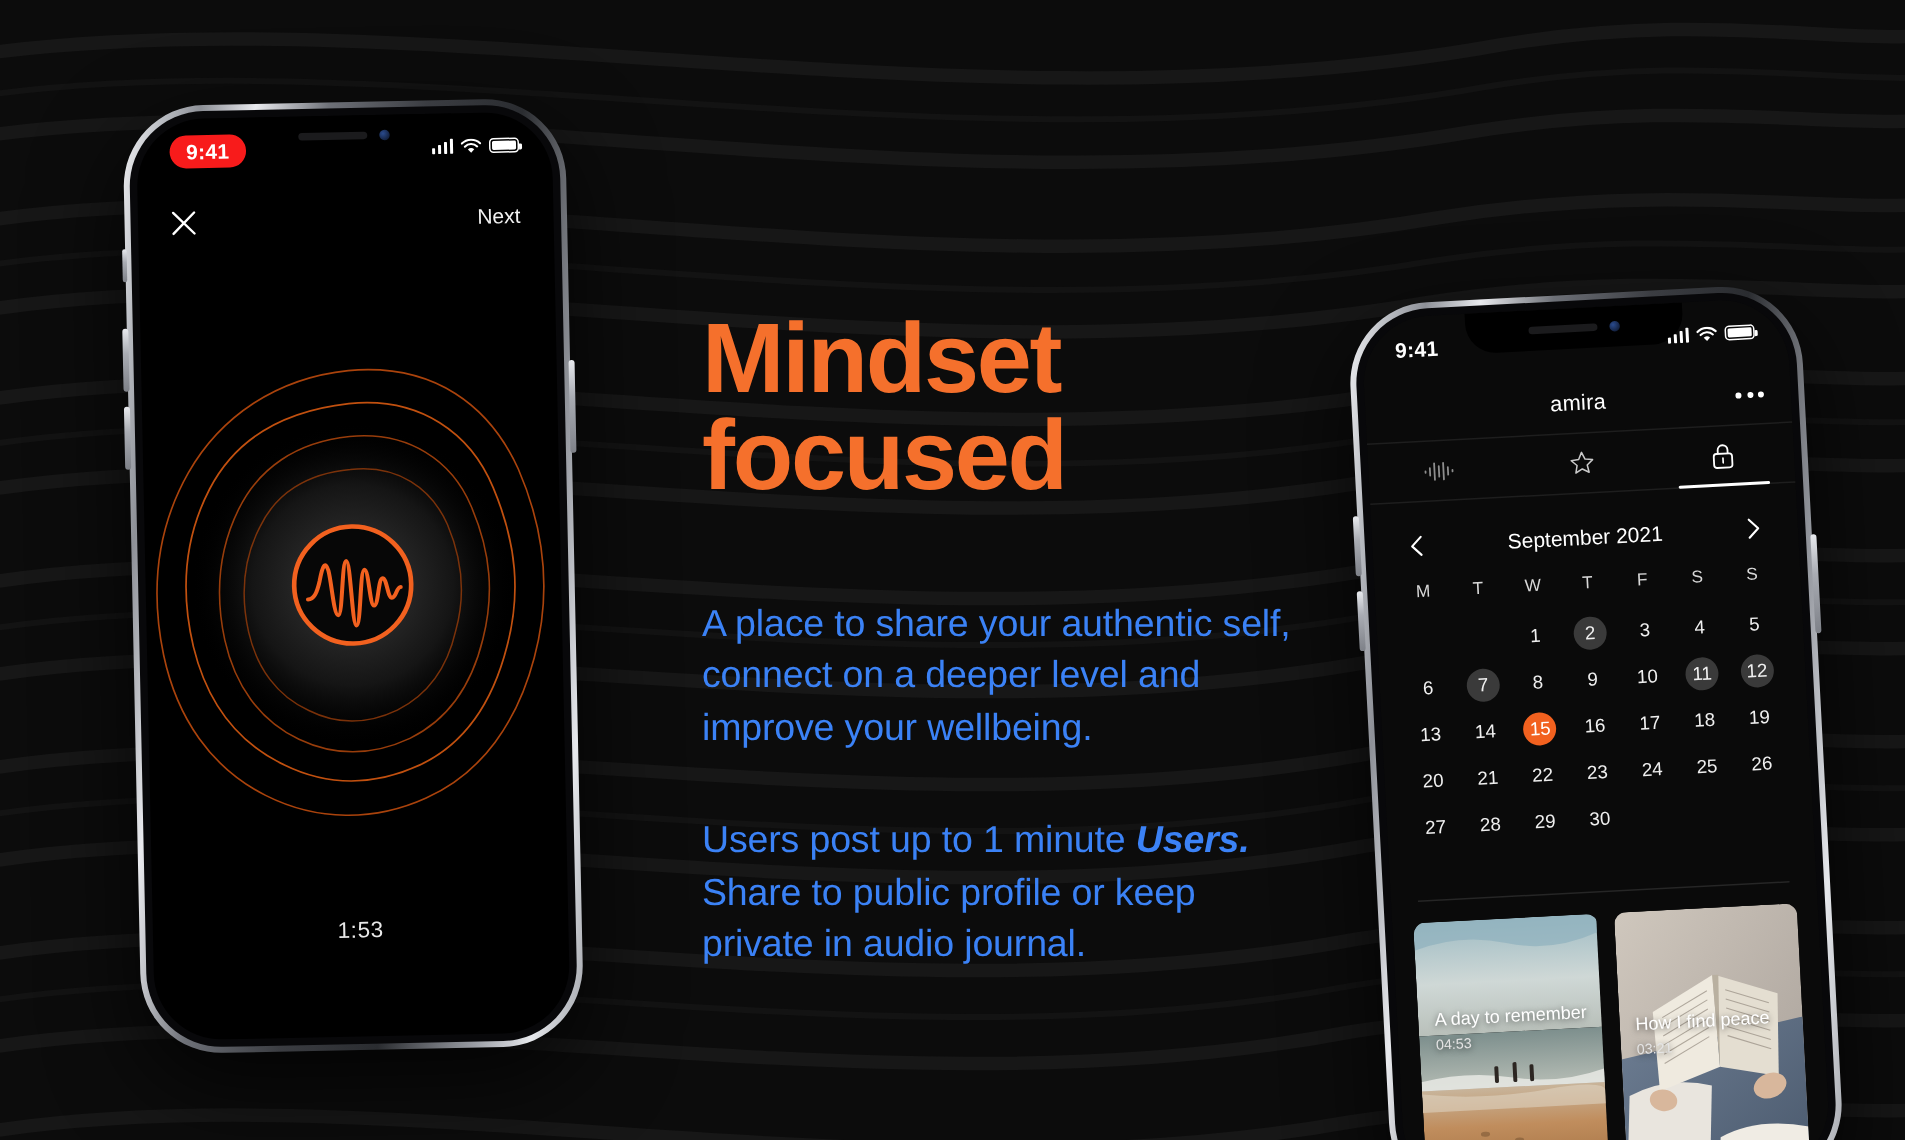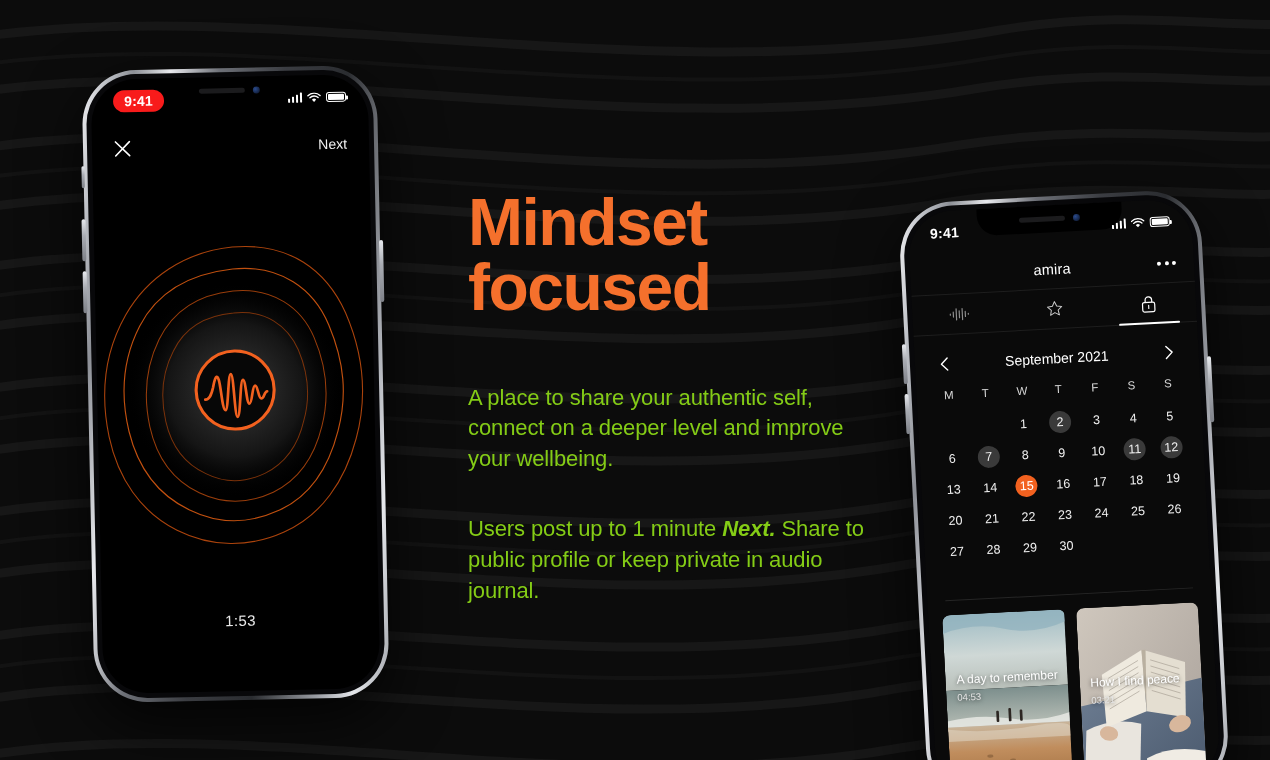--- a/index.html
+++ b/index.html
@@ -7,27 +7,27 @@
   body {
     background:#0c0c0c;
     font-family:"Liberation Sans", sans-serif;
     position:relative;
   }
 
   
   #bg-texture { position:absolute; inset:0; z-index:0; }
 
   
-  .copy { position:absolute; left:468px; top:190px; width:400px; z-index:5; }
+  .copy { position:absolute; left:468px; top:206px; width:400px; z-index:5; }
   .headline {
     font-size:66px; line-height:0.99; font-weight:bold;
     letter-spacing:-1.5px; white-space:pre-line;
   }
   .para {
-    color:#84cc16; font-size:22px; line-height:1.39;
+    color:#3b82f6; font-size:25px; line-height:1.39;
     font-weight:400; letter-spacing:-0.1px;
   }
   .para1 { margin-top:62px; }
   .para2 { margin-top:40px; }
   .em-waves { font-style:italic; font-weight:bold; }
 
   
   .phone { position:absolute; z-index:4; }
   .frame {
     position:absolute; inset:0; border-radius:54px;
@@ -180,21 +180,21 @@
     <path d="M-40,549 C230,495 578,595 912,533 C1082,506 1240,536 1320,521"></path>
     <path d="M-40,673 C230,619 575,719 902,657 C1072,630 1240,660 1320,645"></path>
   </g>
 </svg>
 
 <div class="copy">
   <h1 class="headline" style="color: rgb(245, 112, 44);">Mindset
 focused</h1>
   <p class="para para1">A place to share your authentic self, connect on a deeper level and improve your wellbeing.</p>
   <p class="para para2">
-    <span>Users post up to 1 minute </span><span class="em-waves">Next.</span><span> Share to public profile or keep private in audio journal.</span>
+    <span>Users post up to 1 minute </span><span class="em-waves">Users.</span><span> Share to public profile or keep private in audio journal.</span>
   </p>
 </div>
 
 <div class="phone" id="phone-left">
   <div class="frame"></div>
   <div class="sbtn" style="left:-2.5px;top:95px;width:3.5px;height:22px;"></div>
   <div class="sbtn" style="left:-3px;top:148px;width:4px;height:42px;"></div>
   <div class="sbtn" style="left:-3px;top:200px;width:4px;height:42px;"></div>
   <div class="sbtn" style="right:-3px;top:175px;width:4px;height:62px;"></div>
   <div class="bezel"></div>

